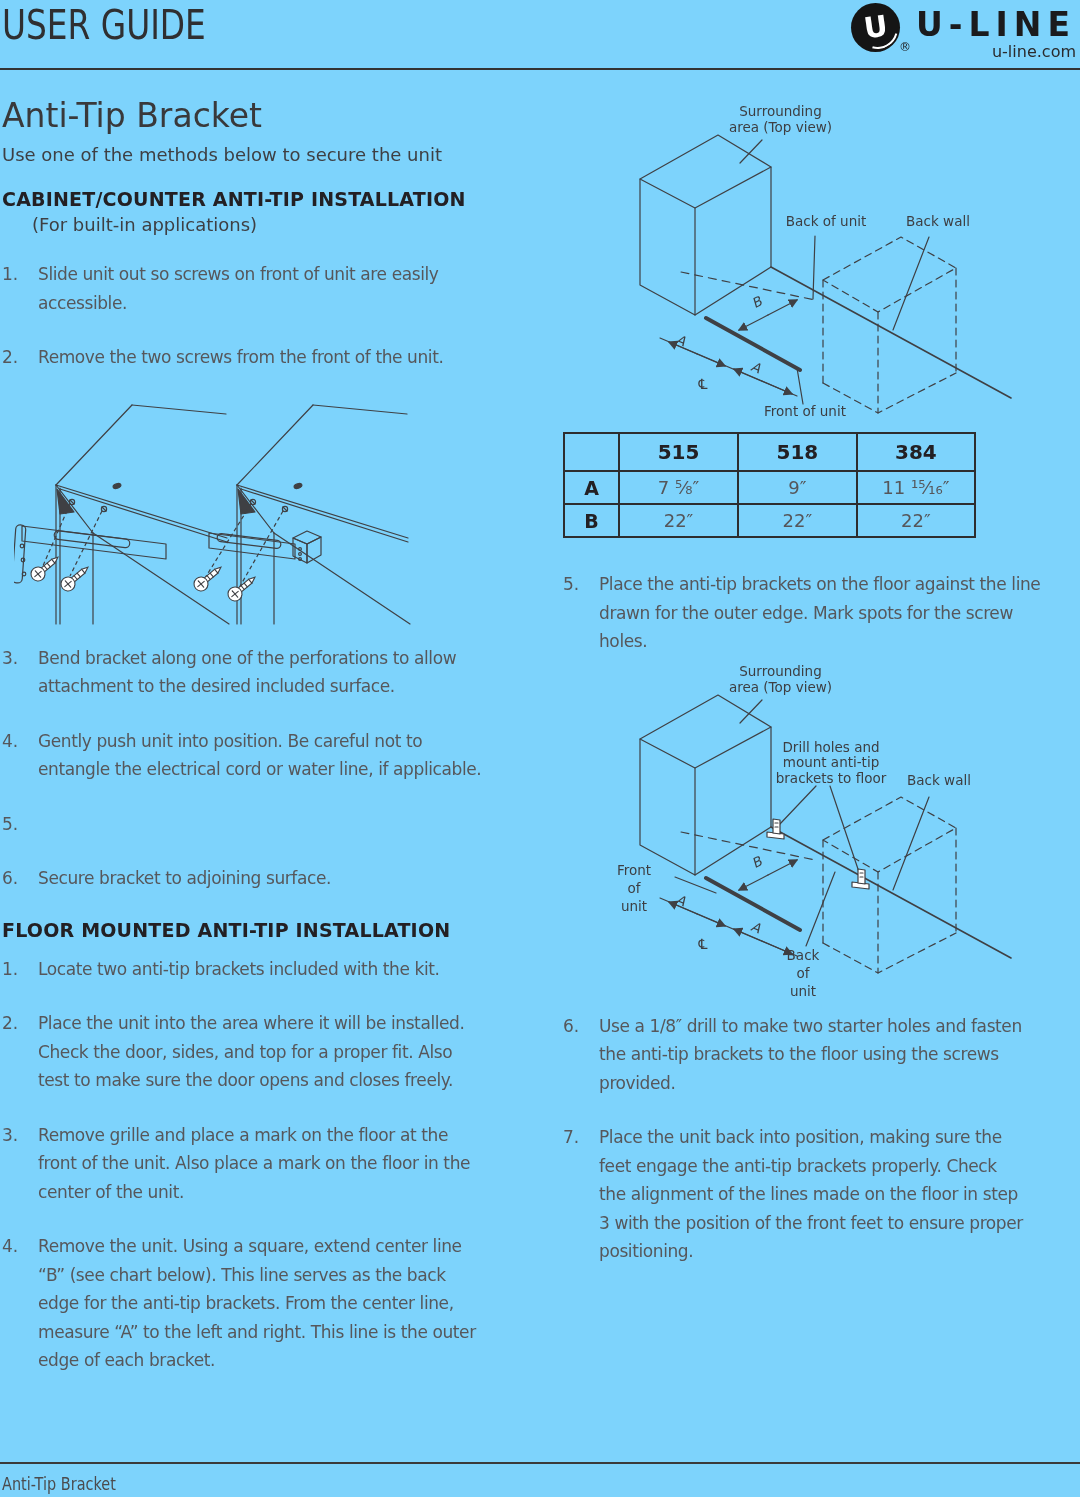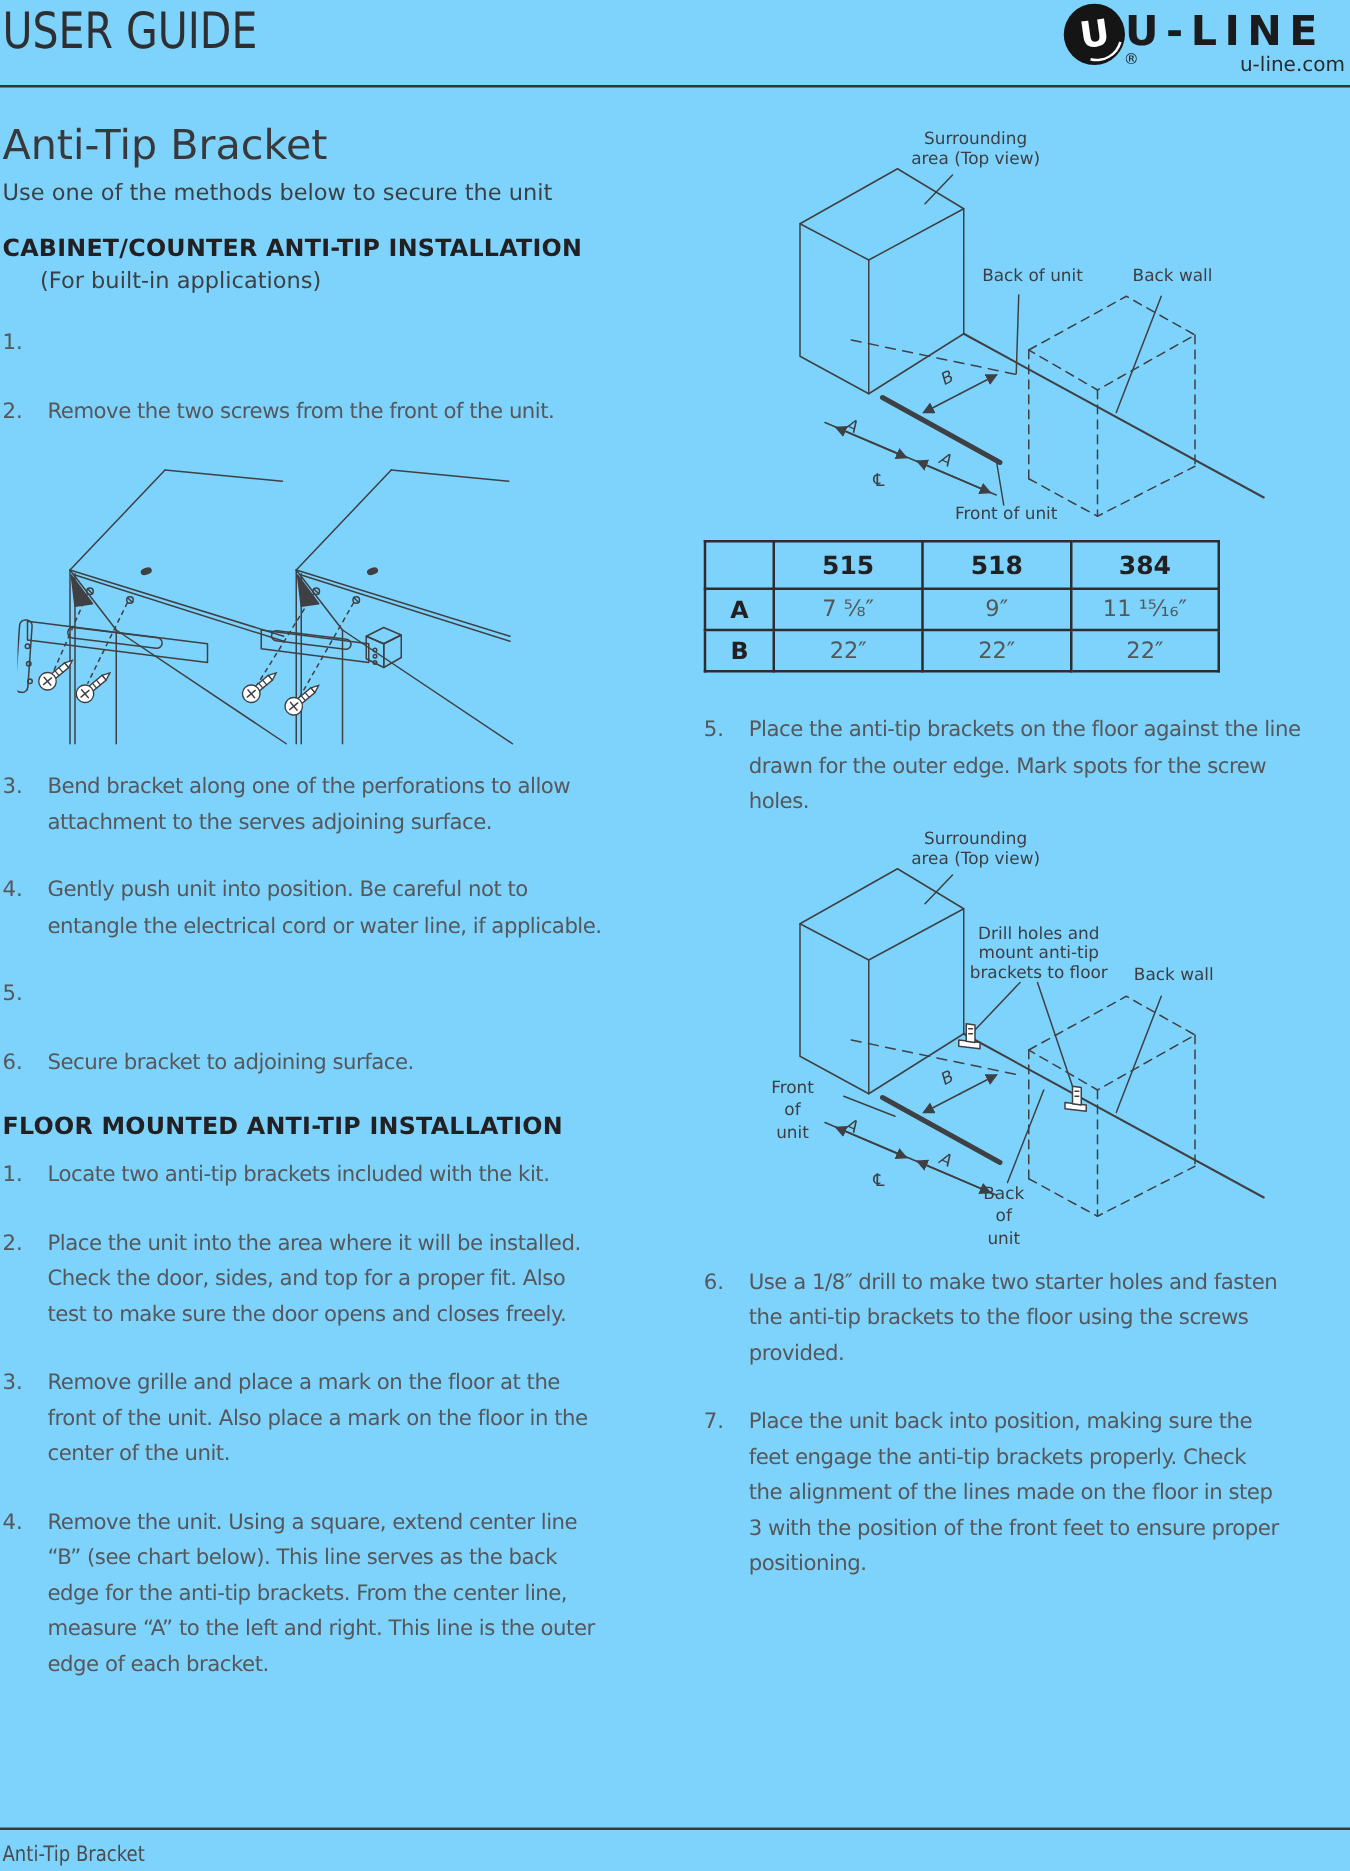--- a/index.html
+++ b/index.html
@@ -8,21 +8,21 @@
   
   .header-title{position:absolute;left:2px;top:2px;font-size:40px;font-weight:normal;
       color:#2f2f31;transform:scaleX(.82);transform-origin:left top;white-space:nowrap;}
   .header-rule{position:absolute;left:0;top:68px;width:1080px;height:2px;background:#333;}
   .logo-circle{position:absolute;left:851px;top:3px;width:49px;height:49px;border-radius:50%;
       background:#151515;display:flex;align-items:center;justify-content:center;}
   .logo-u{color:#fff;font-size:29px;font-weight:bold;transform:rotate(-8deg);line-height:1;}
   .logo-swirl{position:absolute;left:6px;top:5px;width:37px;height:37px;border-radius:50%;
       border:2.5px solid transparent;border-bottom-color:#fff;transform:rotate(-30deg);}
   .logo-reg{position:absolute;left:899px;top:40px;font-size:12px;color:#1d1d1f;}
-  .logo-word{position:absolute;right:20px;top:5px;font-size:33px;font-weight:bold;
+  .logo-word{position:absolute;right:4px;top:5px;font-size:33px;font-weight:bold;
       letter-spacing:6px;color:#1b1b1d;white-space:nowrap;}
   .logo-site{position:absolute;right:4px;top:42px;font-size:16px;color:#2a2a2c;text-align:right;}
   
   .col-left{position:absolute;left:2px;top:96px;width:545px;}
   .col-right{position:absolute;left:563px;top:100px;width:515px;}
   .doc-title{font-size:33px;font-weight:normal;color:#39393b;margin:0 0 9px 0;}
   .doc-subtitle{font-size:18px;color:#3e3f43;margin:0;}
   .sec-heading{font-size:19px;font-weight:bold;color:#232024;margin:23px 0 4px 0;letter-spacing:.2px;}
   .sec-subheading{font-size:18px;color:#3e3f43;margin:0;padding-left:30px;}
   .step-list{margin-top:25px;}
@@ -78,20 +78,22 @@
   <div class="col-left">
     <h1 class="doc-title">Anti-Tip Bracket</h1>
     <div class="doc-subtitle">Use one of the methods below to secure the unit</div>
 
     <h2 class="sec-heading">CABINET/COUNTER ANTI-TIP INSTALLATION</h2>
     <div class="sec-subheading">(For built-in applications)</div>
 
     <div class="step-list">
       <div class="step">
         <span class="step-num">1.</span>
+        <span class="step-text">Slide unit out so screws on front of unit are easily
+accessible.</span>
       </div>
       <div class="step">
         <span class="step-num">2.</span>
         <span class="step-text">Remove the two screws from the front of the unit.</span>
       </div>
     </div>
 
     <div class="illus">
       <svg width="440" height="232" viewBox="0 0 440 232">
         <defs>
@@ -154,21 +156,21 @@
           <use href="#screwph" transform="translate(6,186) rotate(-40)"></use>
           <use href="#screwph" transform="translate(40,196) rotate(-40)"></use>
         </g>
       </svg>
     </div>
 
     <div class="step-list" style="margin-top:8px;">
       <div class="step">
         <span class="step-num">3.</span>
         <span class="step-text">Bend bracket along one of the perforations to allow
-attachment to the serves adjoining surface.</span>
+attachment to the desired included surface.</span>
       </div>
       <div class="step">
         <span class="step-num">4.</span>
         <span class="step-text">Gently push unit into position. Be careful not to
 entangle the electrical cord or water line, if applicable.</span>
       </div>
       <div class="step">
         <span class="step-num">5.</span>
       </div>
       <div class="step">

